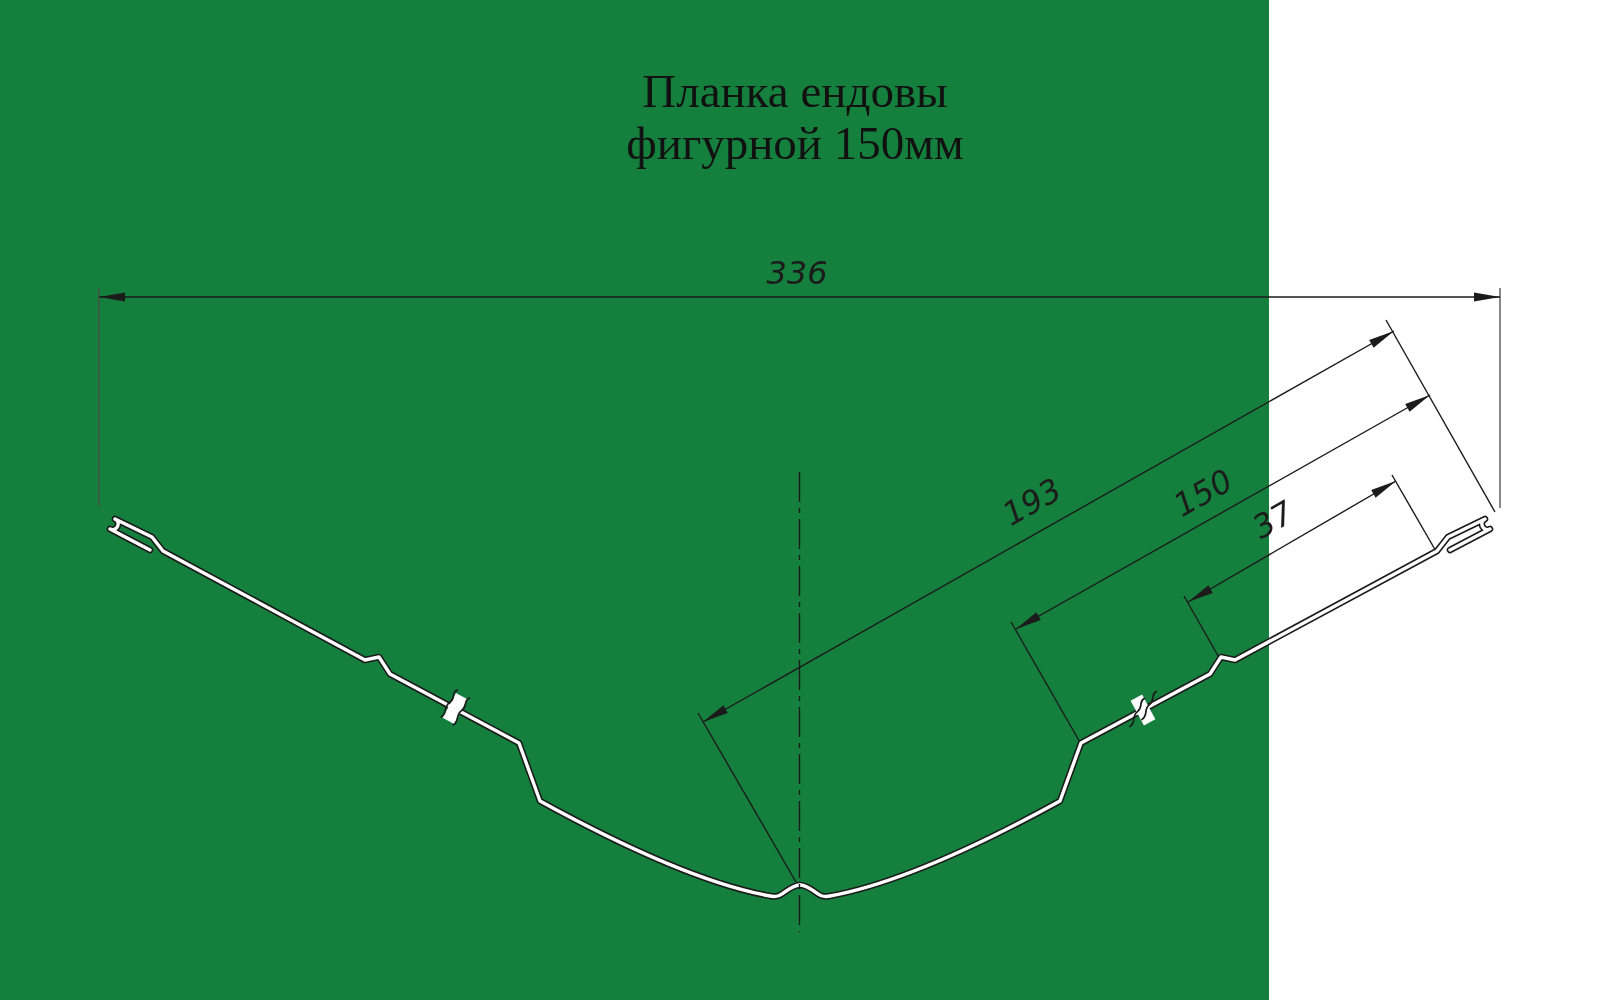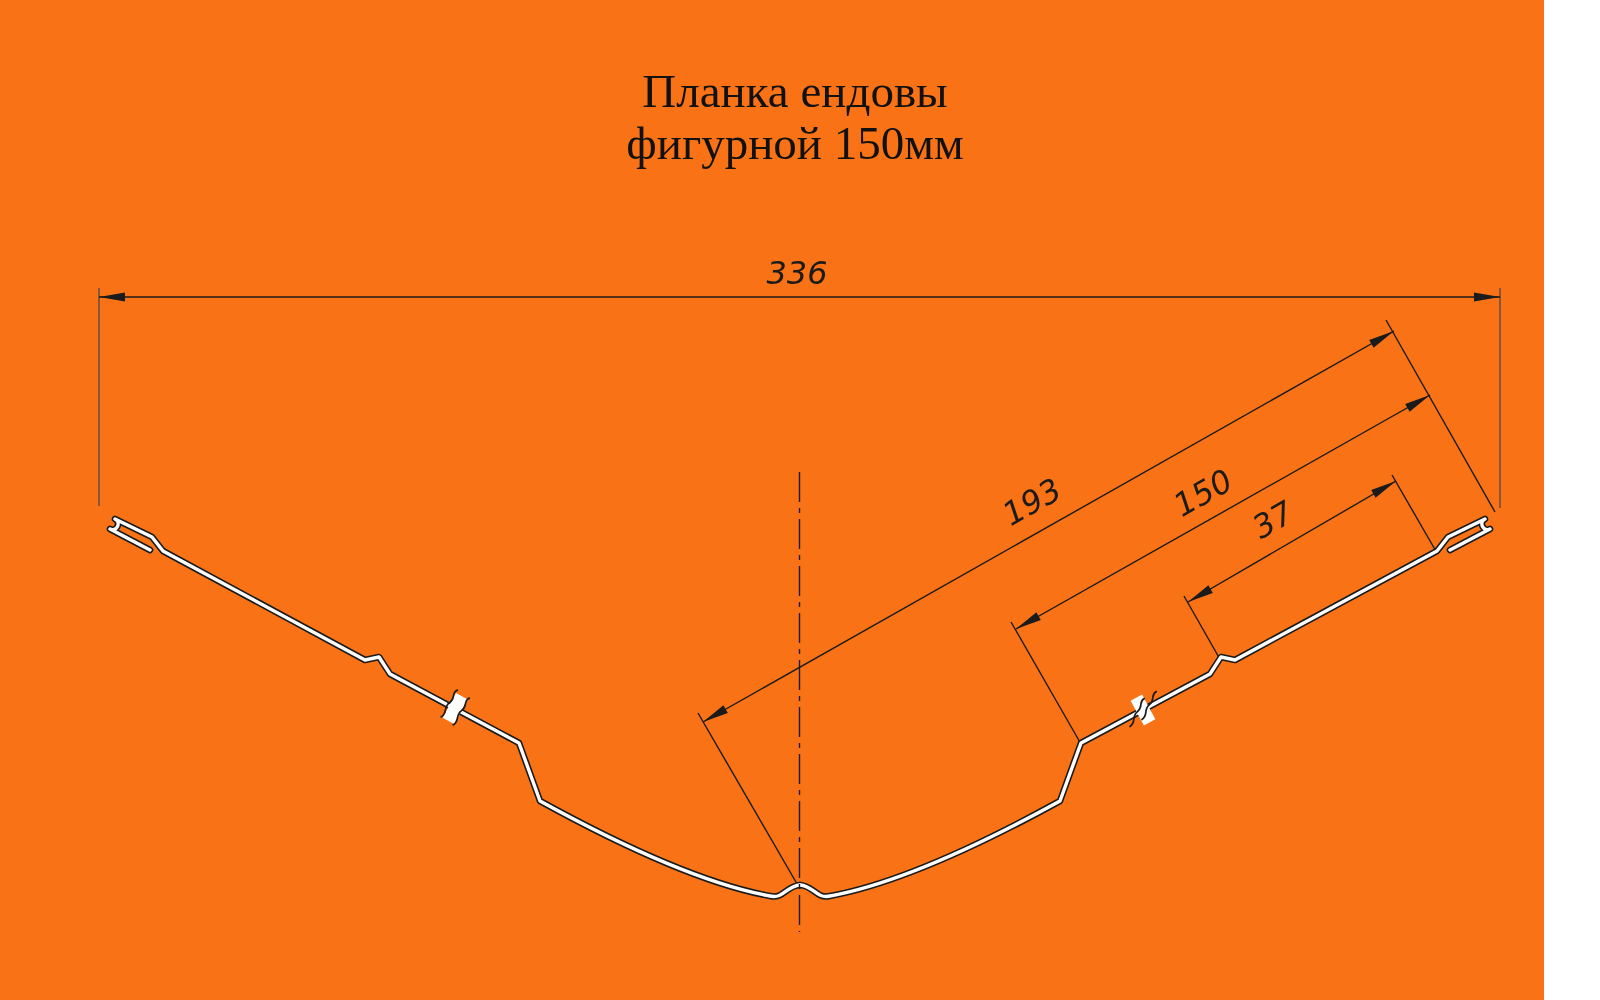--- a/index.html
+++ b/index.html
@@ -1,16 +1,16 @@
 <!DOCTYPE html>
 <html><head>
 <meta charset="utf-8">
 <style>
   html,body{margin:0;padding:0;background:#ffffff;width:1600px;height:1000px;overflow:hidden;}
-  .canvas{position:relative;width:1544px;height:1000px;background:#f97316;}
+  .canvas{position:relative;width:1269px;height:1000px;background:#15803d;}
   svg{display:block;}
   .thin{fill:none;stroke:#1b1b1b;stroke-width:1.4;}
   .thin-gray{fill:none;stroke:#4a4a4a;stroke-width:1.3;}
   .sheet-outer{fill:none;stroke:#1b1b1b;stroke-width:6.6;stroke-linejoin:round;stroke-linecap:round;}
   .sheet-inner{fill:none;stroke:#ffffff;stroke-width:3.4;stroke-linejoin:round;stroke-linecap:round;}
   .arrow{fill:#1b1b1b;stroke:none;}
   .erase{fill:#ffffff;stroke:none;}
   .slash{fill:none;stroke:#1b1b1b;stroke-width:1.7;stroke-linecap:round;}
   .centerline{fill:none;stroke:#1b1b1b;stroke-width:1.4;stroke-dasharray:30 6 5 6;}
   .dim-text{font-family:"DejaVu Sans","Liberation Sans",sans-serif;font-style:italic;font-size:32px;fill:#1b1b1b;}

